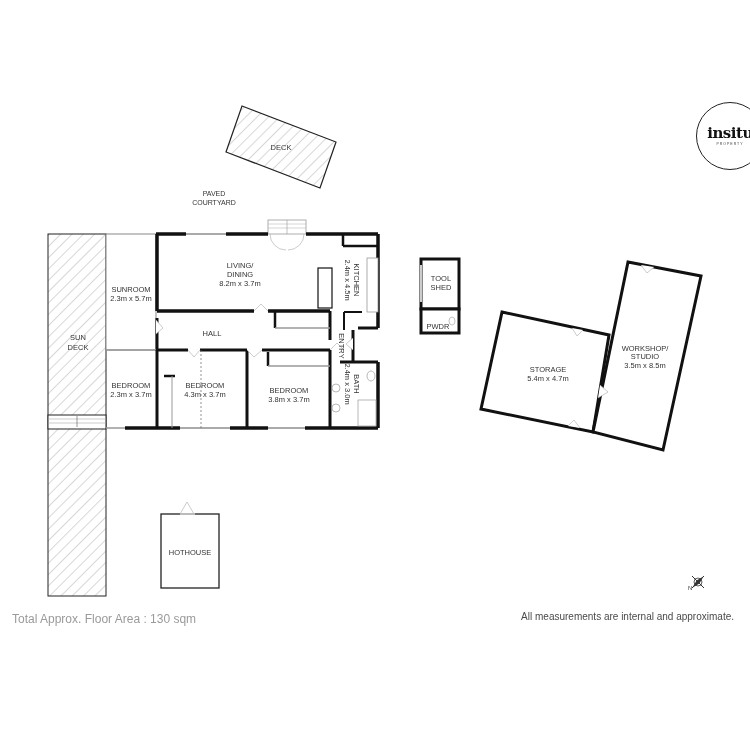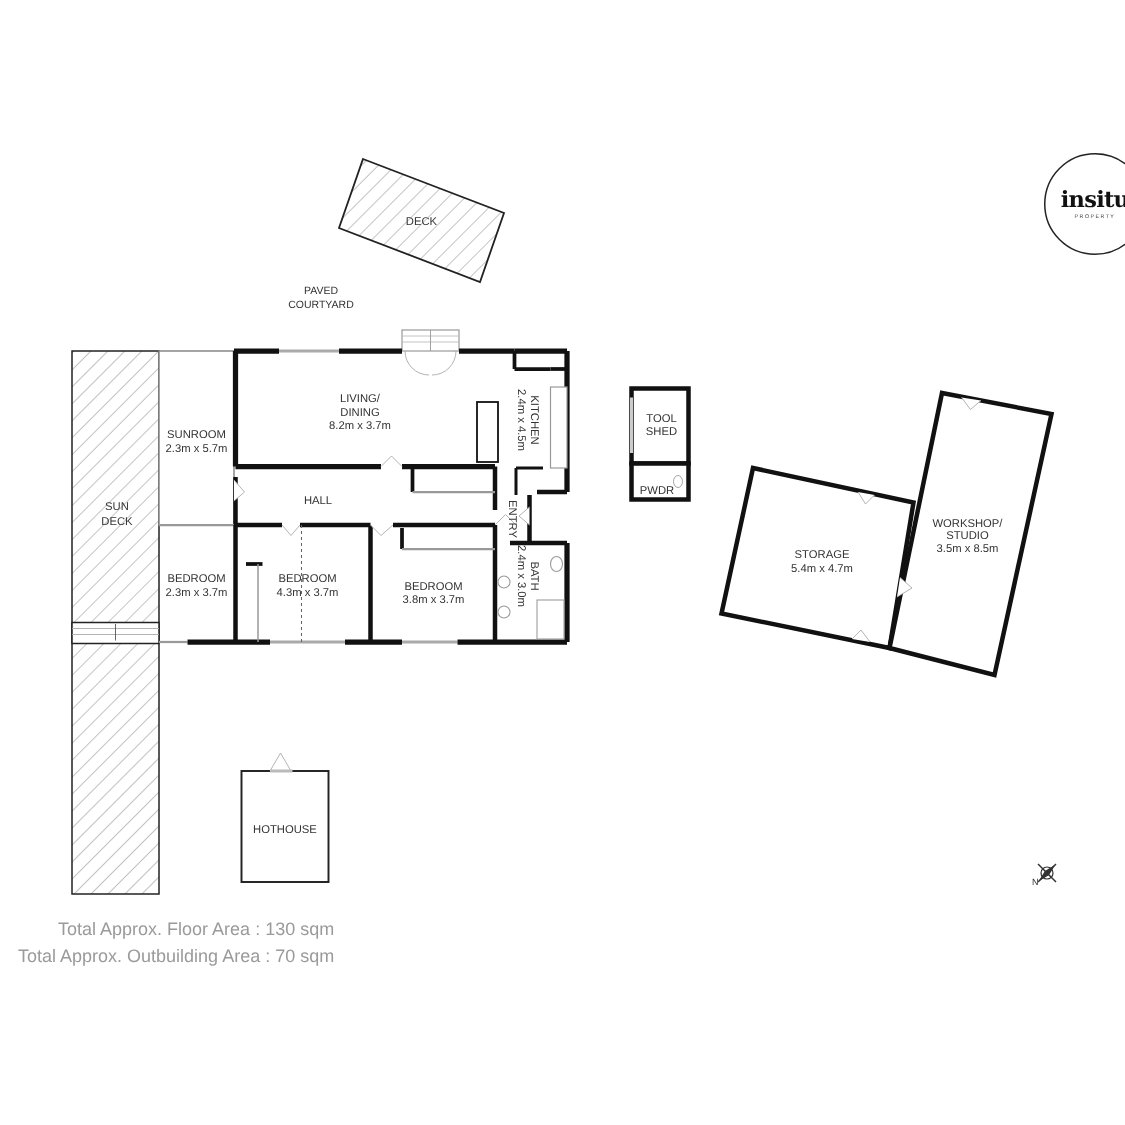--- a/index.html
+++ b/index.html
@@ -191,17 +191,17 @@
   </g>
 </svg>
 
 <div class="logo">
   <div class="logo-main">insitu</div>
   <div class="logo-sub">PROPERTY</div>
 </div>
 
 <div class="footer-left">
   <div>Total Approx. Floor Area : 130 sqm</div>
-  <div>Total Approx. Outbuilding Area : 70 sqm</div>
 </div>
 
 <div class="footer-right">
+  <div>All measurements are internal and approximate.</div>
 </div>
 
 </body></html>

